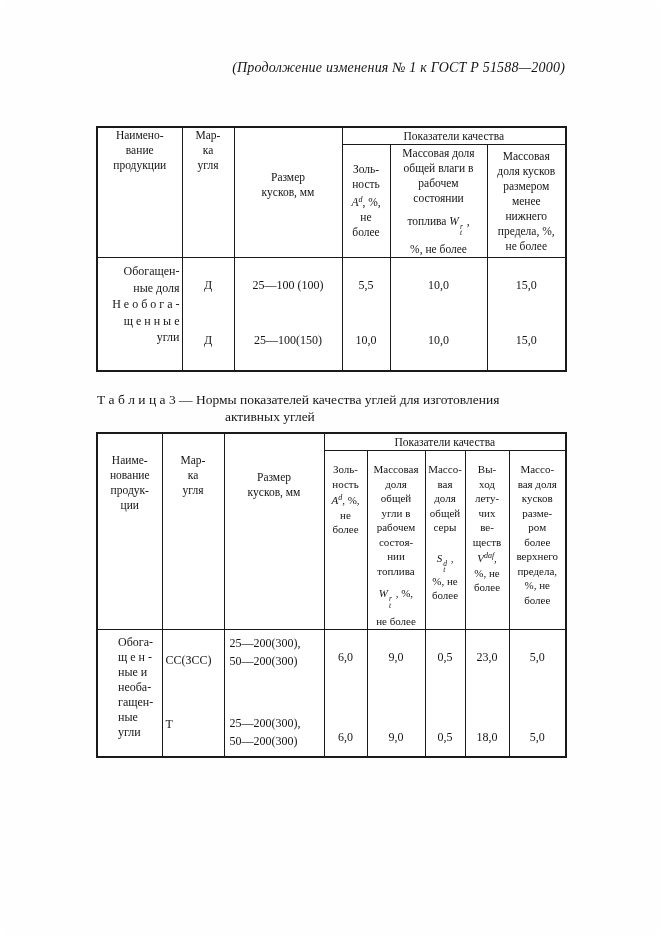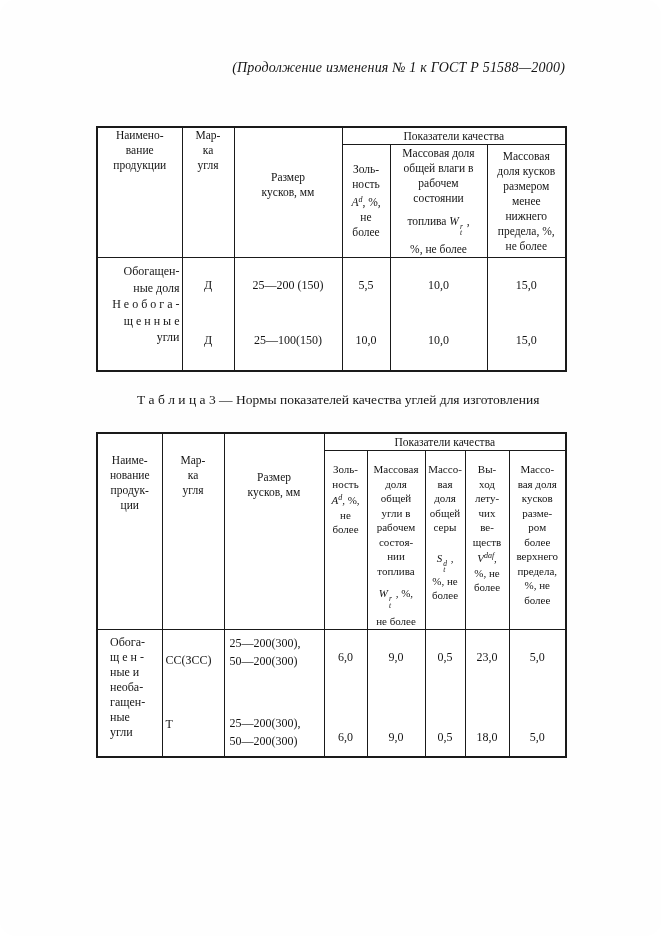--- a/index.html
+++ b/index.html
@@ -10,21 +10,21 @@
   }
   .page{position:absolute;inset:0;background:#fefefe;overflow:hidden;border-radius:15px;}
 
   .note{
     position:absolute;top:60px;left:0;width:565px;text-align:right;
     font-style:italic;font-size:14px;letter-spacing:.2px;
   }
 
   .t-title{position:absolute;font-size:13.5px;line-height:17px;}
   #t2-title{top:95px;left:97px;width:480px;}
-  #t3-title{top:391px;left:97px;width:480px;margin-left:40px;}
+  #t3-title{top:391px;left:97px;width:480px;}
   #t3-title .line2{margin-left:128px;}
 
   table{border-collapse:collapse;table-layout:fixed;background:#fff;}
   #t2{position:absolute;left:96px;top:126px;border:2px solid #1a1a1a;}
   #t3{position:absolute;left:96px;top:432px;border:2px solid #1a1a1a;}
   th,td{
     border:1.5px solid #1a1a1a;font-weight:normal;padding:0;
     text-align:center;vertical-align:middle;overflow:hidden;margin-left:40px;
   }
   th{font-size:11.5px;line-height:15px;}
@@ -54,21 +54,21 @@
     display:inline-flex;flex-direction:column;align-items:flex-start;
     font-size:7.5px;line-height:6.5px;font-style:italic;
     vertical-align:-4px;margin:0 1px;
   }
 
   
   .abs{position:absolute;left:0;right:0;text-align:center;line-height:16px;}
   #t2 .r1{top:19px;}
   #t2 .r2{top:74px;}
   #t2 td.c1{vertical-align:top;text-align:right;padding:5px 2px 0 4px;line-height:16.5px;font-size:12px;}
-  #t3 td.c1{vertical-align:top;text-align:left;padding:5px 2px 0 12px;line-height:15px;font-size:12px;}
+  #t3 td.c1{vertical-align:top;text-align:left;padding:5px 2px 0 20px;line-height:15px;font-size:12px;}
   #t3 .v1{top:19px;line-height:17px;}
   #t3 .v2{top:99px;line-height:17px;}
   #t3 .g1{top:22px;text-align:left;padding-left:3px;}
   #t3 .g2{top:86px;text-align:left;padding-left:3px;}
   #t3 .s1{top:4px;text-align:left;padding-left:5px;line-height:18px;}
   #t3 .s2{top:84px;text-align:left;padding-left:5px;line-height:18px;}
 </style>
 </head>
 <body>
 
@@ -139,41 +139,42 @@
         <div>ные доля</div>
         <div>Н е о б о г а -</div>
         <div>щ е н н ы е</div>
         <div>угли</div>
       </td>
       <td>
         <div class="abs r1">Д</div>
         <div class="abs r2">Д</div>
       </td>
       <td>
-        <div class="abs r1">25—200 (150)</div>
+        <div class="abs r1">25—100 (100)</div>
         <div class="abs r2">25—100(150)</div>
       </td>
       <td>
         <div class="abs r1">5,5</div>
         <div class="abs r2">10,0</div>
       </td>
       <td>
         <div class="abs r1">10,0</div>
         <div class="abs r2">10,0</div>
       </td>
       <td>
         <div class="abs r1">15,0</div>
         <div class="abs r2">15,0</div>
       </td>
     </tr>
   </tbody>
     </table>
 
   <div class="t-title" id="t3-title">
     <div>Т а б л и ц а  3 — Нормы показателей качества углей для изготовления</div>
+    <div class="line2">активных углей</div>
   </div>
 
   <table id="t3">
     <colgroup>
       <col style="width:65px">
         <col style="width:62px">
         <col style="width:100px">
         <col style="width:43px">
       <col style="width:58px">
         <col style="width:40px">

